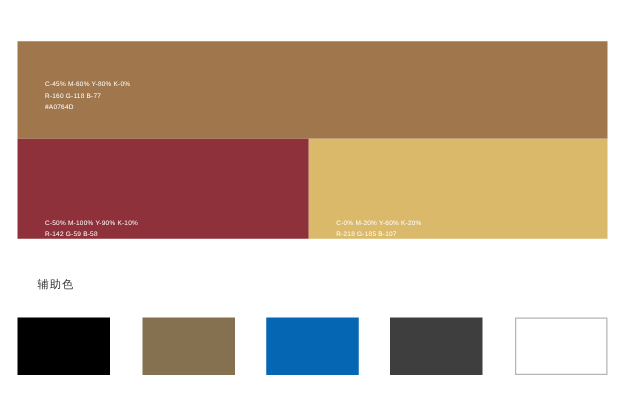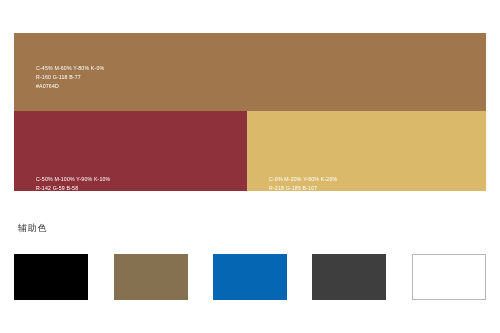--- a/index.html
+++ b/index.html
@@ -74,21 +74,21 @@
     top: 64px;
   }
 
   .spec-line {
     display: block;
   }
 
   
   #aux-section-title {
     position: absolute;
-    left: 18px;
+    left: 30px;
     top: 221px;
     font-size: 9px;
     line-height: 14px;
     color: #333333;
     letter-spacing: 0.8px;
     font-family: "DejaVu Sans", "Liberation Sans", sans-serif;
   }
 
   #aux-swatch-row {
     position: absolute;

